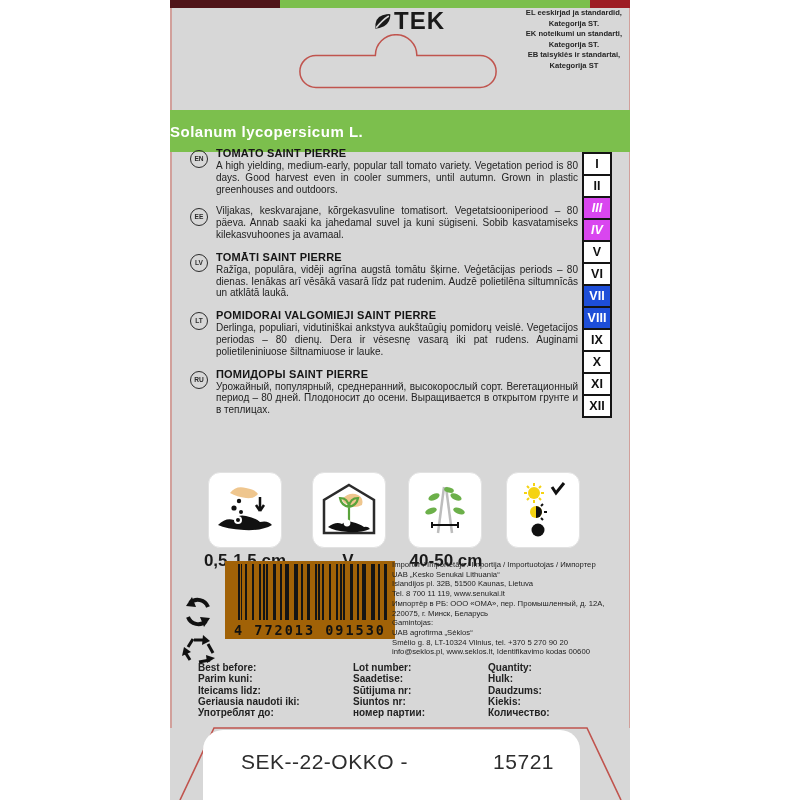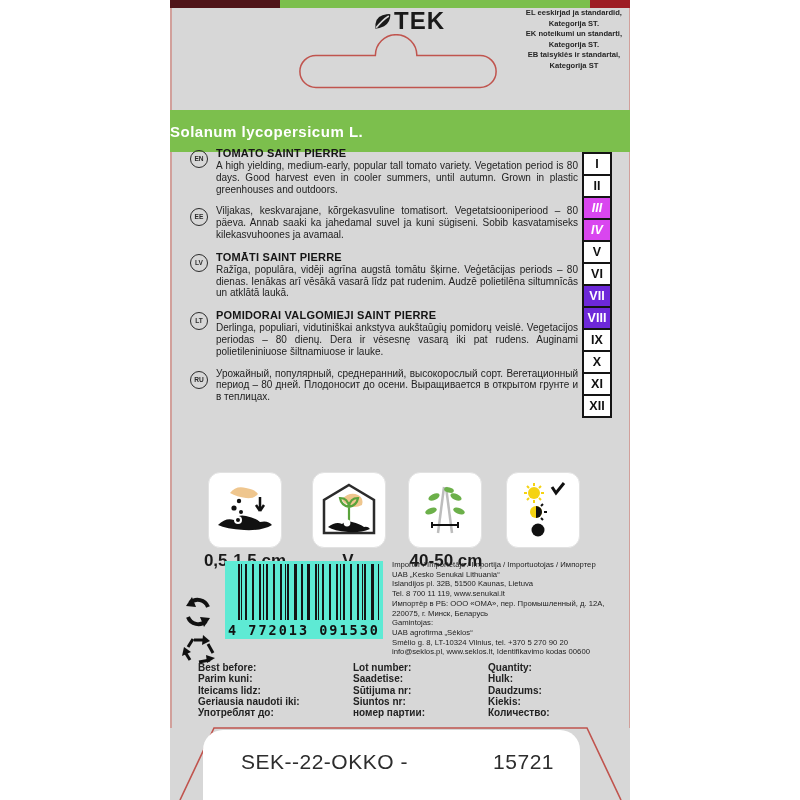--- a/index.html
+++ b/index.html
@@ -37,28 +37,28 @@
   .lang-badge span{display:inline-block;width:16px;height:16px;border:1.6px solid #2b2b2b;
     border-radius:50%;font-size:6.6px;font-weight:bold;line-height:16px;text-align:center;color:#2b2b2b;}
   .sec-title{font-weight:bold;font-size:11px;letter-spacing:.2px;margin-bottom:1px;color:#161616;}
   .sec-body{font-size:10px;line-height:11.8px;text-align:justify;color:#222;}
   
   .calendar{position:absolute;left:412px;top:152px;width:30px;}
   .cal-cell{box-sizing:border-box;width:30px;height:24px;margin-top:-2px;border:2px solid #141414;
     background:#fff;font-weight:bold;font-size:12.5px;line-height:20px;text-align:center;color:#111;}
   .cal-cell:first-child{margin-top:0;}
   .cal-green{background:#d946ef;color:#fff;font-style:italic;}
-  .cal-red{background:#6d28d9;color:#fff;}
+  .cal-red{background:#1d4ed8;color:#fff;}
   
   .icon-box{position:absolute;top:472px;width:72px;height:74px;background:#fff;
     border-radius:12px;border:1px solid #e2e2e2;display:flex;align-items:center;justify-content:center;}
   .icon-label{position:absolute;top:551px;font-size:17px;font-weight:bold;color:#1a1a1a;text-align:center;}
   
   .recycle{position:absolute;left:12px;}
-  .barcode{position:absolute;left:55px;top:561px;width:158px;height:78px;background:#5eead4;}
+  .barcode{position:absolute;left:55px;top:561px;width:170px;height:78px;background:#a16207;}
   .bars{position:absolute;left:13px;right:4px;top:3px;height:56px;background:
     repeating-linear-gradient(90deg,#141414 0 2px,transparent 2px 7px),
     repeating-linear-gradient(90deg,transparent 0 3px,#141414 3px 4.5px,transparent 4.5px 11px);}
   .digits{position:absolute;left:0;right:0;bottom:1px;text-align:center;
     font-family:"DejaVu Sans Mono",monospace;font-weight:bold;font-size:13.5px;letter-spacing:2px;color:#111;}
   
   .importer{position:absolute;left:222px;top:560px;width:236px;font-size:7.7px;
     line-height:9.7px;color:#222;}
   .importer div{white-space:nowrap;}
   
@@ -133,20 +133,21 @@
     <div class="section">
       <div class="lang-badge"><span>LT</span></div>
       <div class="sec-text">
         <div class="sec-title">POMIDORAI VALGOMIEJI SAINT PIERRE</div>
         <div class="sec-body">Derlinga, populiari, vidutiniškai ankstyva aukštaūgių pomidorų veislė. Vegetacijos periodas – 80 dienų. Dera ir vėsesnę vasarą iki pat rudens. Auginami polietileniniuose šiltnamiuose ir lauke.</div>
       </div>
     </div>
     <div class="section">
       <div class="lang-badge"><span>RU</span></div>
       <div class="sec-text">
+        <div class="sec-title">ПОМИДОРЫ SAINT PIERRE</div>
         <div class="sec-body">Урожайный, популярный, среднеранний, высокорослый сорт. Вегетационный период – 80 дней. Плодоносит до осени. Выращивается в открытом грунте и в теплицах.</div>
       </div>
     </div>
   </div>
 
   <div class="calendar">
     <div class="cal-cell">I</div>
     <div class="cal-cell">II</div>
     <div class="cal-cell cal-green">III</div>
     <div class="cal-cell cal-green">IV</div>

